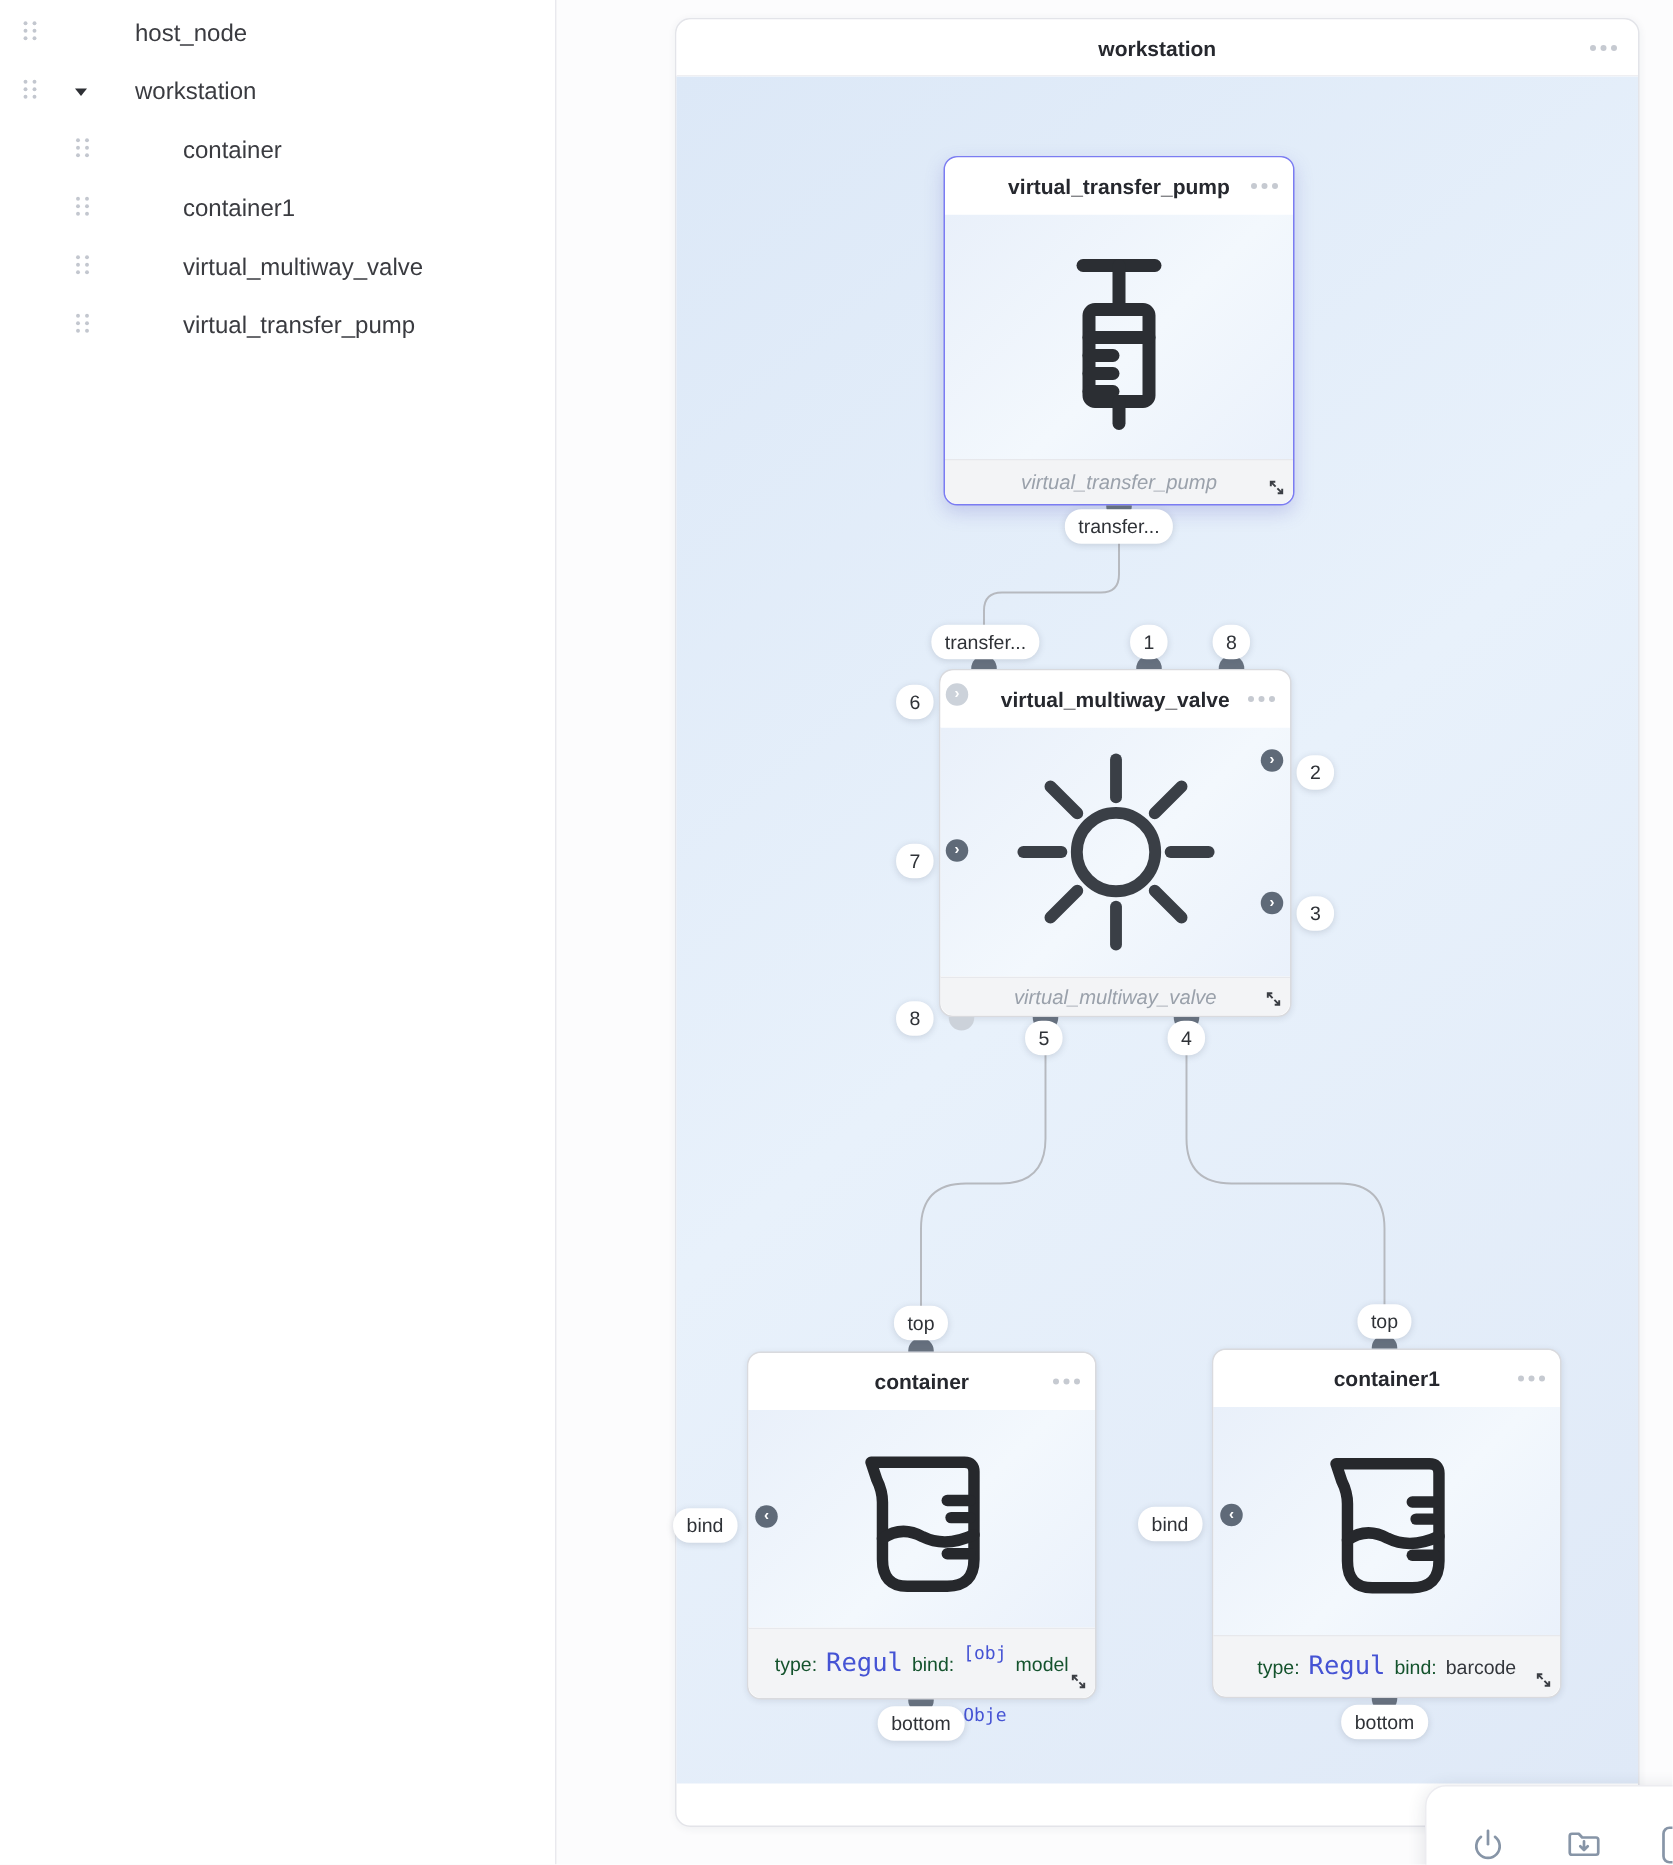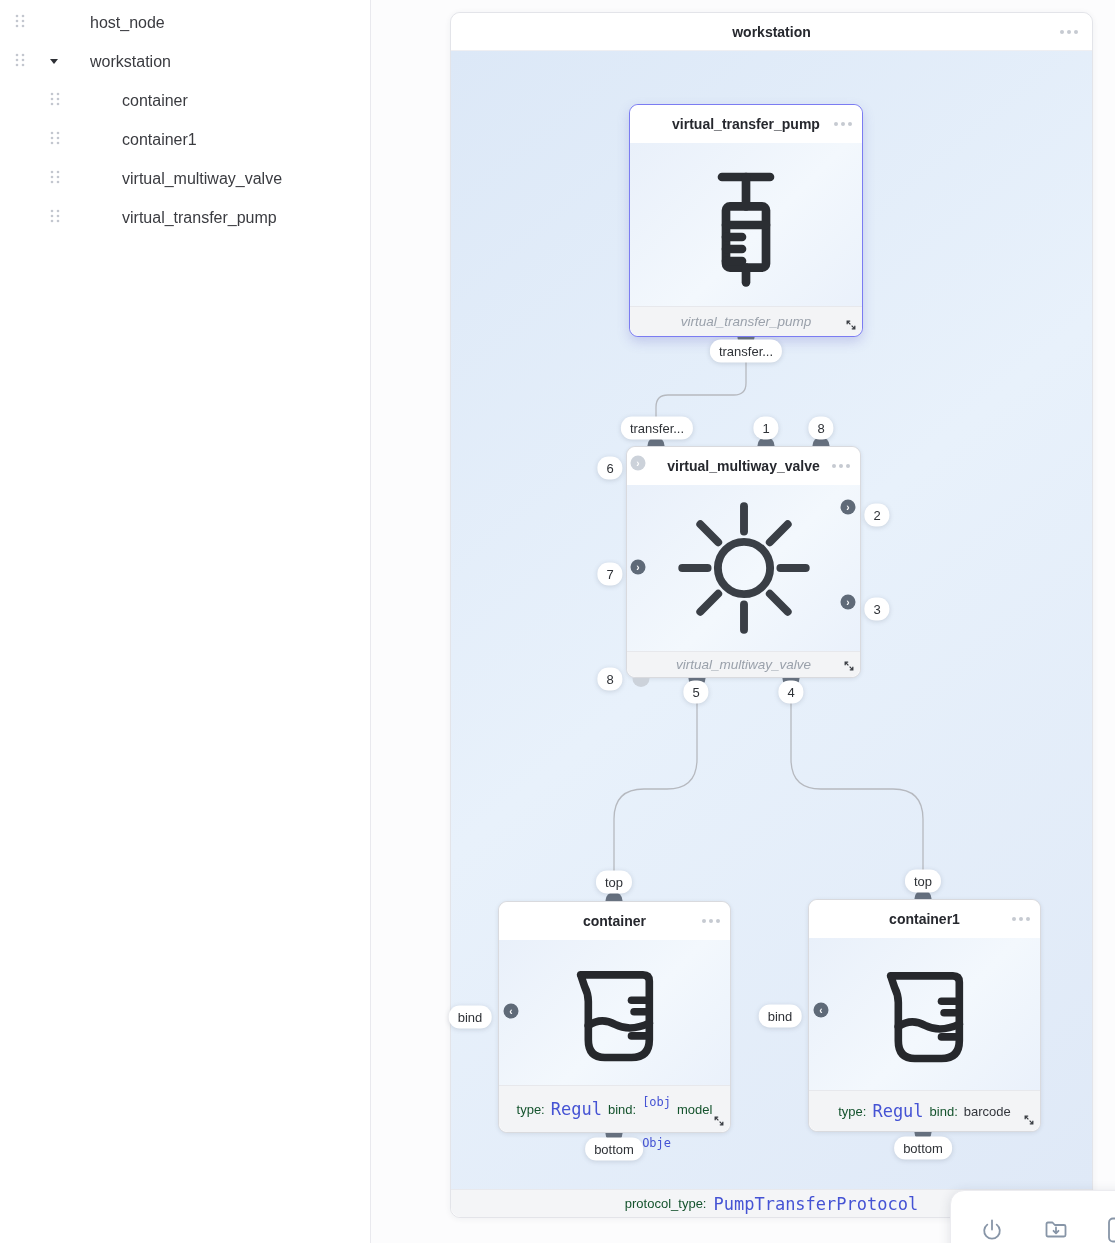--- a/index.html
+++ b/index.html
@@ -311,24 +311,20 @@
   <div class="label-chip" style="left:426px; top:596px;">3</div>
   <div class="label-chip" style="left:245px; top:679px;">5</div>
   <div class="label-chip" style="left:340px; top:679px;">4</div>
   <div class="label-chip" style="left:163px; top:869px;">top</div>
   <div class="label-chip" style="left:472px; top:868px;">top</div>
   <div class="label-chip" style="left:19px; top:1004px;">bind</div>
   <div class="label-chip" style="left:329px; top:1003px;">bind</div>
   <div class="label-chip" style="left:163px; top:1136px;">bottom</div>
   <div class="label-chip" style="left:472px; top:1135px;">bottom</div>
 
-  <div id="panel-footer">
-    <span class="flabel">protocol_type:</span>
-    <span class="code">PumpTransferProtocol</span>
-  </div>
 </div>
 
 <div id="toolbar">
   <svg class="tool-icon" width="26" height="26" viewBox="0 0 26 26" fill="none" stroke="#8795a7" stroke-width="1.8" stroke-linecap="round">
     <path d="M8.3 7.6 A7.8 7.8 0 1 0 17.7 7.6"></path>
     <path d="M13 3.5 V12.5"></path>
   </svg>
   <svg class="tool-icon" width="26" height="26" viewBox="0 0 26 26" fill="none" stroke="#8795a7" stroke-width="1.8" stroke-linecap="round" stroke-linejoin="round">
     <path d="M3.5 8 V7 Q3.5 5.5 5 5.5 H9.5 L11.8 8 H21 Q22.5 8 22.5 9.5 V18 Q22.5 19.5 21 19.5 H5 Q3.5 19.5 3.5 18 Z"></path>
     <path d="M13 10.5 V16 M10.5 13.8 L13 16.3 L15.5 13.8"></path>

